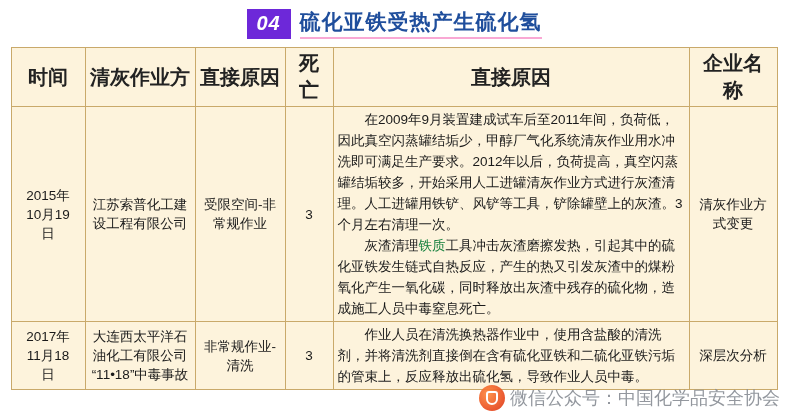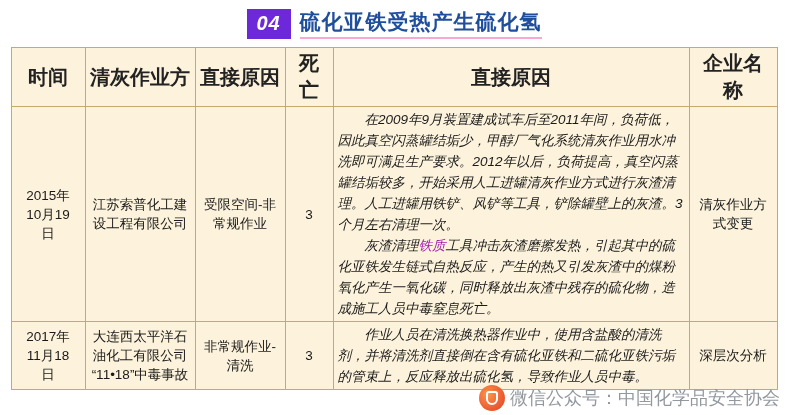--- a/index.html
+++ b/index.html
@@ -76,24 +76,23 @@
   }
   td.reason {
     text-align: left;
     font-size: 13.5px;
     line-height: 21px;
     padding: 4px 6px;
   }
   td.reason p {
     margin: 0;
     text-indent: 27px;
-    font-style: italic;
   }
   .kw-red {
-    color: #a21caf;
+    color: #15803d;
   }
   .cell-lines {
     display: block;
   }
 
   
   .c-time { width: 74px; }
   .c-corp { width: 110px; }
   .c-link { width: 90px; }
   .c-death { width: 48px; }

